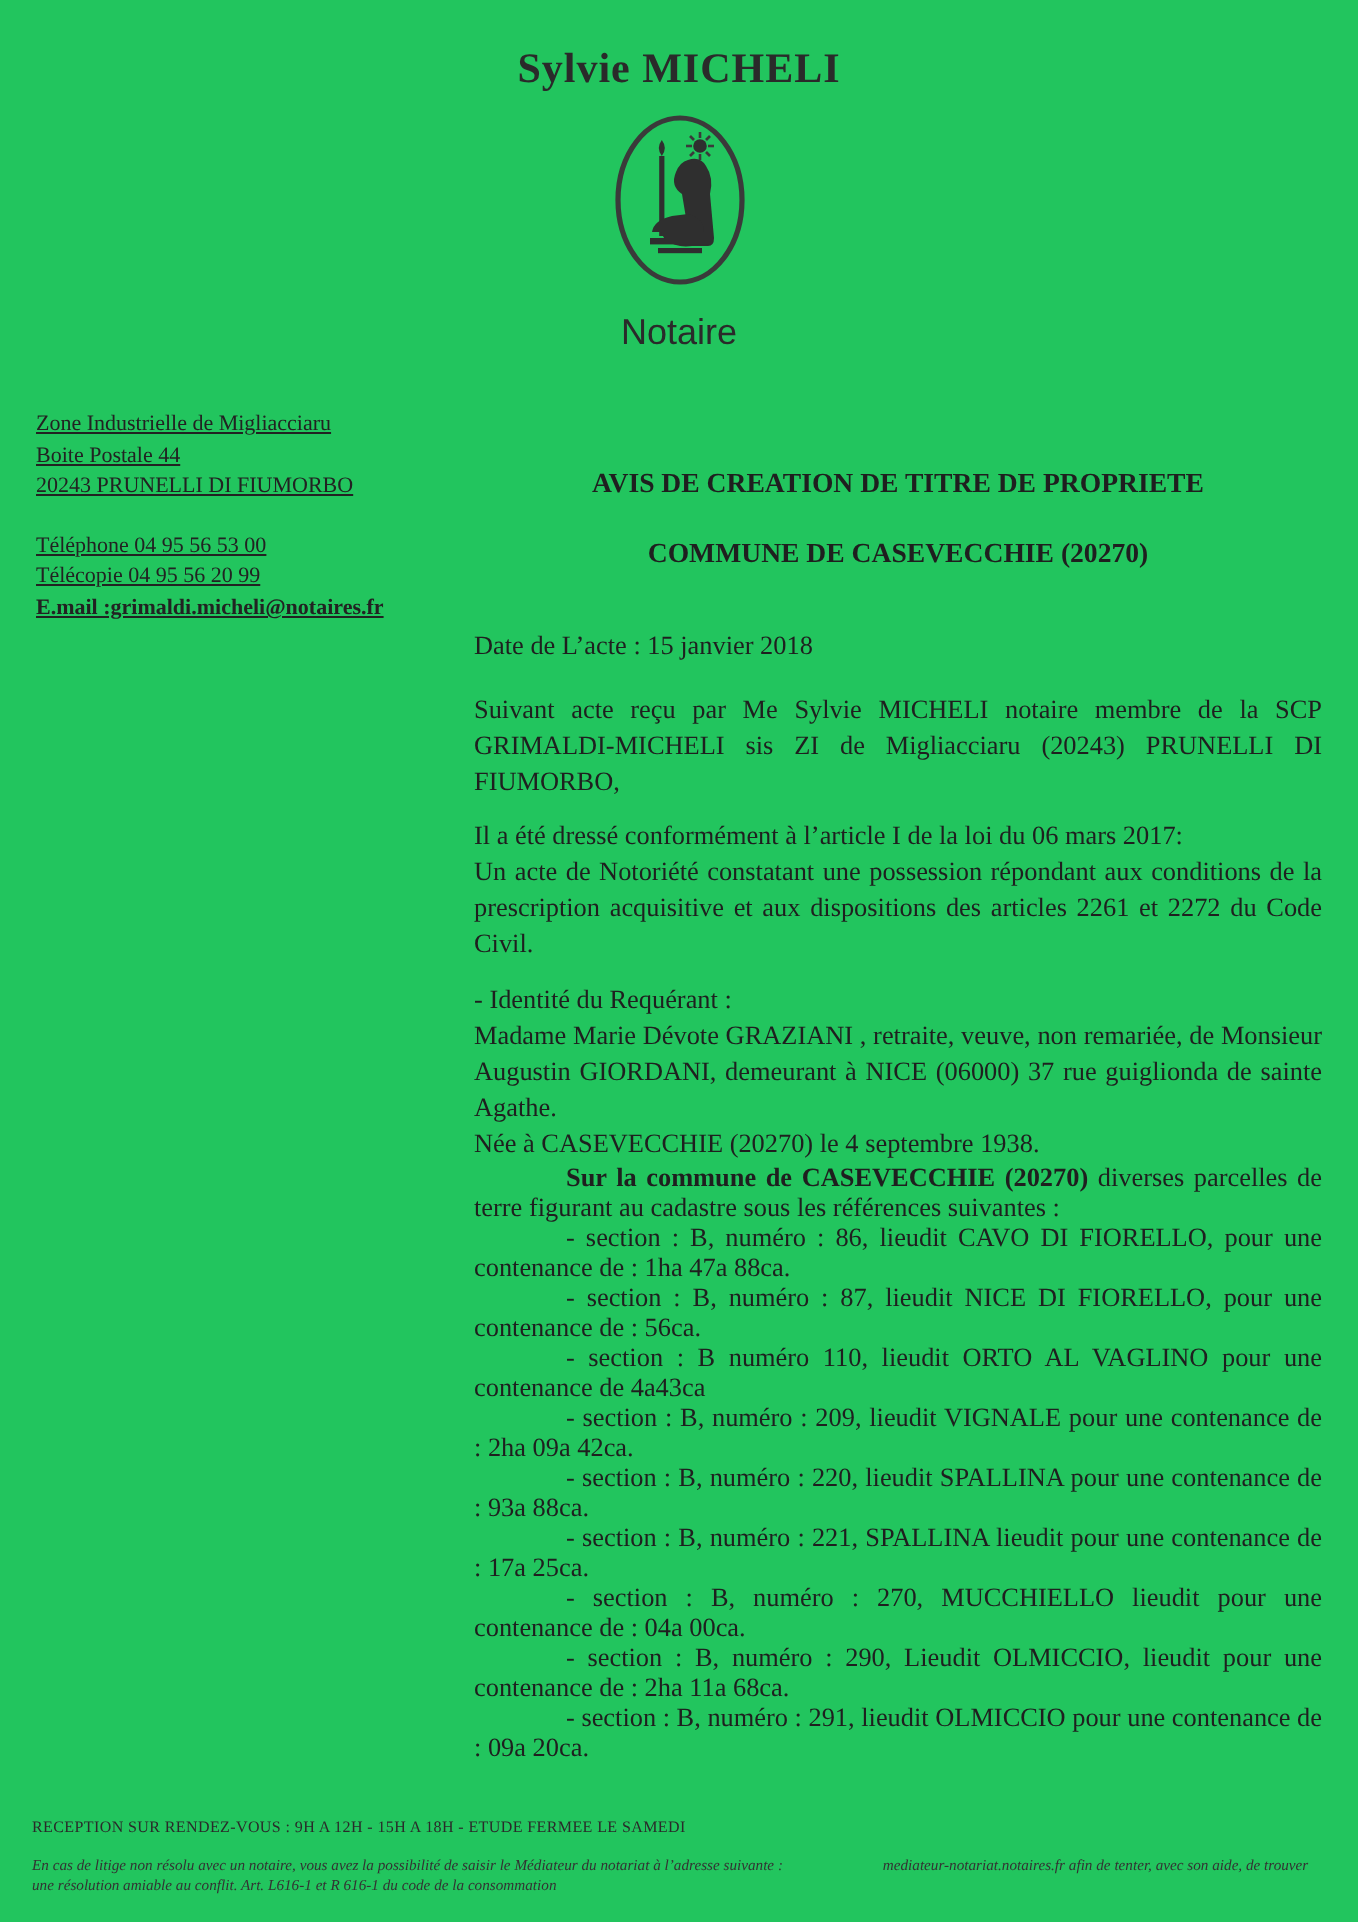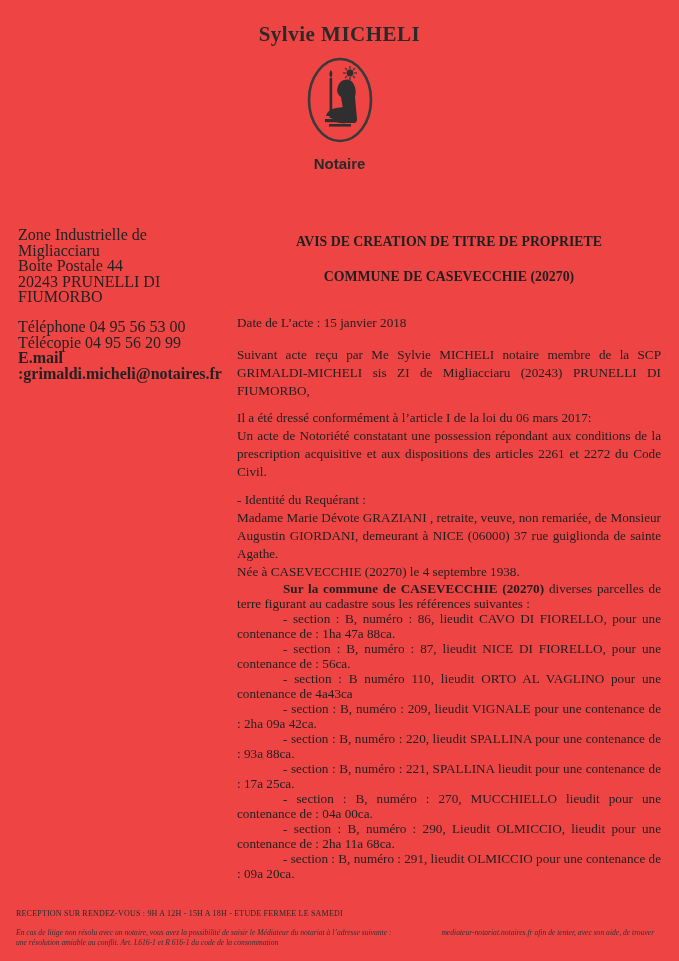--- a/index.html
+++ b/index.html
@@ -1,31 +1,31 @@
 <!DOCTYPE html>
 <html><head>
 <meta charset="utf-8">
 <style>
   html,body{margin:0;padding:0;background:#e8e8e8;}
   .page{
     position:relative;
     width:679px;height:961px;
     margin:0 auto;
-    background:#ef4444;
+    background:#22c55e;
     color:#1e1e1e;
     font-family:"Liberation Serif", serif;
     overflow:hidden;
   }
   
   .letterhead{position:absolute;top:22px;left:0;width:100%;text-align:center;}
   .notary-name{margin:0;font-size:21px;font-weight:bold;letter-spacing:.5px;color:#2a2a2a;}
   .logo-wrap{margin-top:9px;}
-  .notaire-title{margin-top:7px;font-family:"Liberation Sans", sans-serif;font-weight:bold;font-size:15px;color:#2a2a2a;}
+  .notaire-title{margin-top:7px;font-family:"Liberation Sans", sans-serif;font-weight:normal;font-size:18px;color:#2a2a2a;}
   
-  .contact{position:absolute;left:18px;top:227px;width:212px;font-size:16px;line-height:15.6px;color:#222;}
+  .contact{position:absolute;left:18px;top:205px;width:212px;font-size:11px;line-height:15.6px;color:#222;text-decoration:underline;}
   .contact-gap{height:14px;}
   .email-line{font-weight:bold;}
   
   .main{position:absolute;left:237px;top:225px;width:424px;font-size:13.2px;line-height:18px;color:#1f1f1f;}
   .main p{margin:0;}
   .center{text-align:center;}
   .bold{font-weight:bold;}
   .just{text-align:justify;}
   .t1{margin-top:8px !important;font-size:13.8px;}
   .t2{margin-top:17px !important;font-size:13.8px;}

